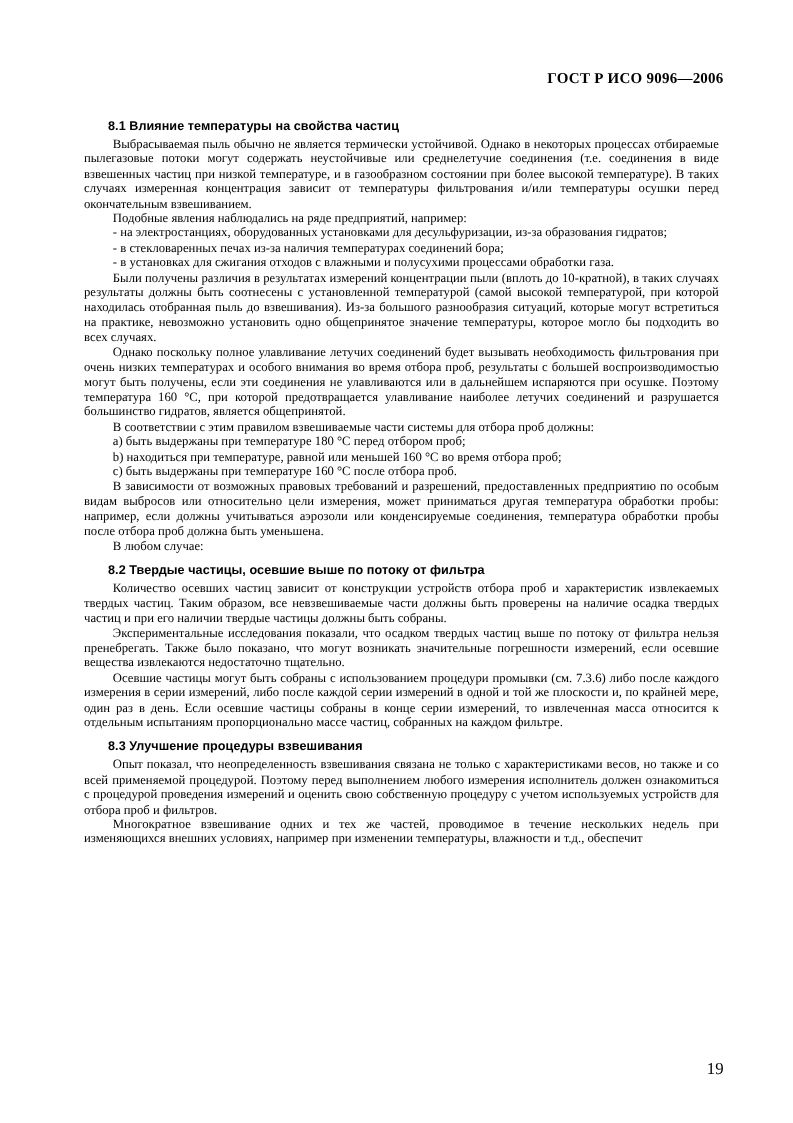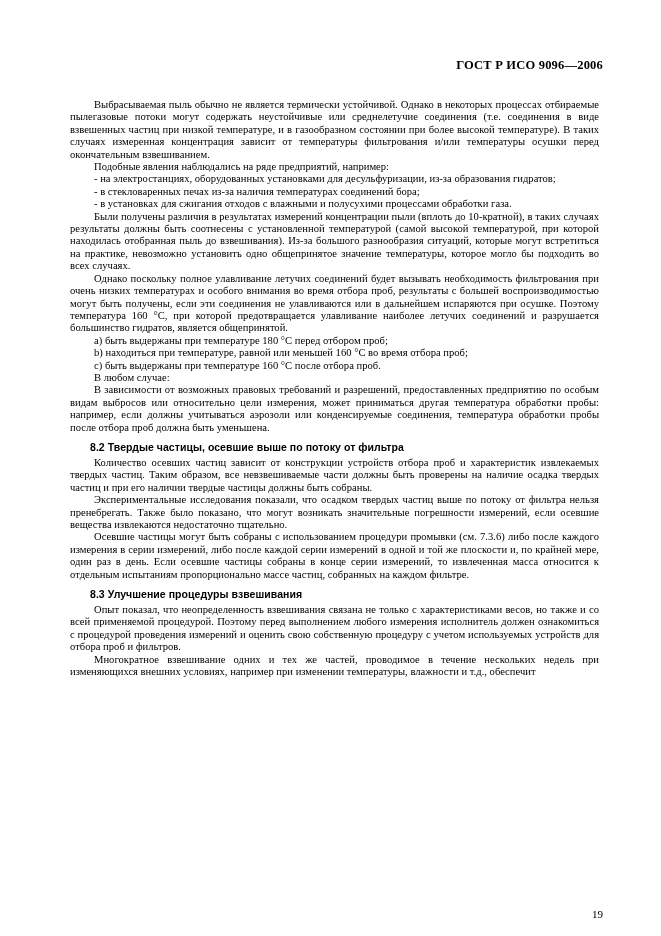--- a/index.html
+++ b/index.html
@@ -59,49 +59,51 @@
   p.body-text.list-item {
     text-indent: 24px;
   }
   .sub {
     font-size: 7.6px;
     vertical-align: -2px;
   }
   .page-number {
     position: absolute;
     right: 58px;
-    bottom: 16px;
+    bottom: 36px;
     font-family: "Liberation Serif", serif;
-    font-size: 11px;
+    font-size: 14px;
   }
   .block {
     margin: 4px;
   }
 </style>
 </head>
 <body>
 
 <div class="page">
 
   <div class="doc-header">ГОСТ Р ИСО 9096—2006</div>
 
 
+  <h3 class="subsection-title">8.1  Влияние температуры на свойства частиц</h3>
   <div class="block">
     <p class="body-text">Выбрасываемая пыль обычно не является термически устойчивой. Однако в некоторых процессах отбираемые пылегазовые потоки могут содержать неустойчивые или среднелетучие соединения (т.е. соединения в виде взвешенных частиц при низкой температуре, и в газообразном состоянии при более высокой температуре). В таких случаях измеренная концентрация зависит от температуры фильтрования и/или температуры осушки перед окончательным взвешиванием.</p>
     <p class="body-text">Подобные явления наблюдались на ряде предприятий, например:</p>
     <p class="body-text dash">- на электростанциях, оборудованных установками для десульфуризации, из-за образования гидратов;</p>
     <p class="body-text dash">- в стекловаренных печах из-за наличия температурах соединений бора;</p>
     <p class="body-text dash">- в установках для сжигания отходов с влажными и полусухими процессами обработки газа.</p>
     <p class="body-text">Были получены различия в результатах измерений концентрации пыли (вплоть до 10-кратной), в таких случаях результаты должны быть соотнесены с установленной температурой (самой высокой температурой, при которой находилась отобранная пыль до взвешивания). Из-за большого разнообразия ситуаций, которые могут встретиться на практике, невозможно установить одно общепринятое значение температуры, которое могло бы подходить во всех случаях.</p>
     <p class="body-text">Однако поскольку полное улавливание летучих соединений будет вызывать необходимость фильтрования при очень низких температурах и особого внимания во время отбора проб, результаты с большей воспроизводимостью могут быть получены, если эти соединения не улавливаются или в дальнейшем испаряются при осушке. Поэтому температура 160 °С, при которой предотвращается улавливание наиболее летучих соединений и разрушается большинство гидратов, является общепринятой.</p>
+    <p class="body-text">В соответствии с этим правилом взвешиваемые части системы для отбора проб должны:</p>
     <p class="body-text list-item">a)  быть выдержаны при температуре 180 °С перед отбором проб;</p>
     <p class="body-text list-item">b)  находиться при температуре, равной или меньшей 160 °С во время отбора проб;</p>
     <p class="body-text list-item">c)  быть выдержаны при температуре 160 °С после отбора проб.</p>
+    <p class="body-text">В зависимости от возможных правовых требований и разрешений, предоставленных предприятию по особым видам выбросов или относительно цели измерения, может приниматься другая температура обработки пробы: например, если должны учитываться аэрозоли или конденсируемые соединения, температура обработки пробы после отбора проб должна быть уменьшена.</p>
     <p class="body-text">В любом случае:</p>
-    <p class="body-text">В зависимости от возможных правовых требований и разрешений, предоставленных предприятию по особым видам выбросов или относительно цели измерения, может приниматься другая температура обработки пробы: например, если должны учитываться аэрозоли или конденсируемые соединения, температура обработки пробы после отбора проб должна быть уменьшена.</p>
   </div>
 
   <h3 class="subsection-title">8.2  Твердые частицы, осевшие выше по потоку от фильтра</h3>
   <div class="block">
     <p class="body-text">Количество осевших частиц зависит от конструкции устройств отбора проб и характеристик извлекаемых твердых частиц. Таким образом, все невзвешиваемые части должны быть проверены на наличие осадка твердых частиц и при его наличии твердые частицы должны быть собраны.</p>
     <p class="body-text">Экспериментальные исследования показали, что осадком твердых частиц выше по потоку от фильтра нельзя пренебрегать. Также было показано, что могут возникать значительные погрешности измерений, если осевшие вещества извлекаются недостаточно тщательно.</p>
     <p class="body-text">Осевшие частицы могут быть собраны с использованием процедури промывки (см. 7.3.6) либо после каждого измерения в серии измерений, либо после каждой серии измерений в одной и той же плоскости и, по крайней мере, один раз в день. Если осевшие частицы собраны в конце серии измерений, то извлеченная масса относится к отдельным испытаниям пропорционально массе частиц, собранных на каждом фильтре.</p>
   </div>
 
   <h3 class="subsection-title">8.3  Улучшение процедуры взвешивания</h3>

